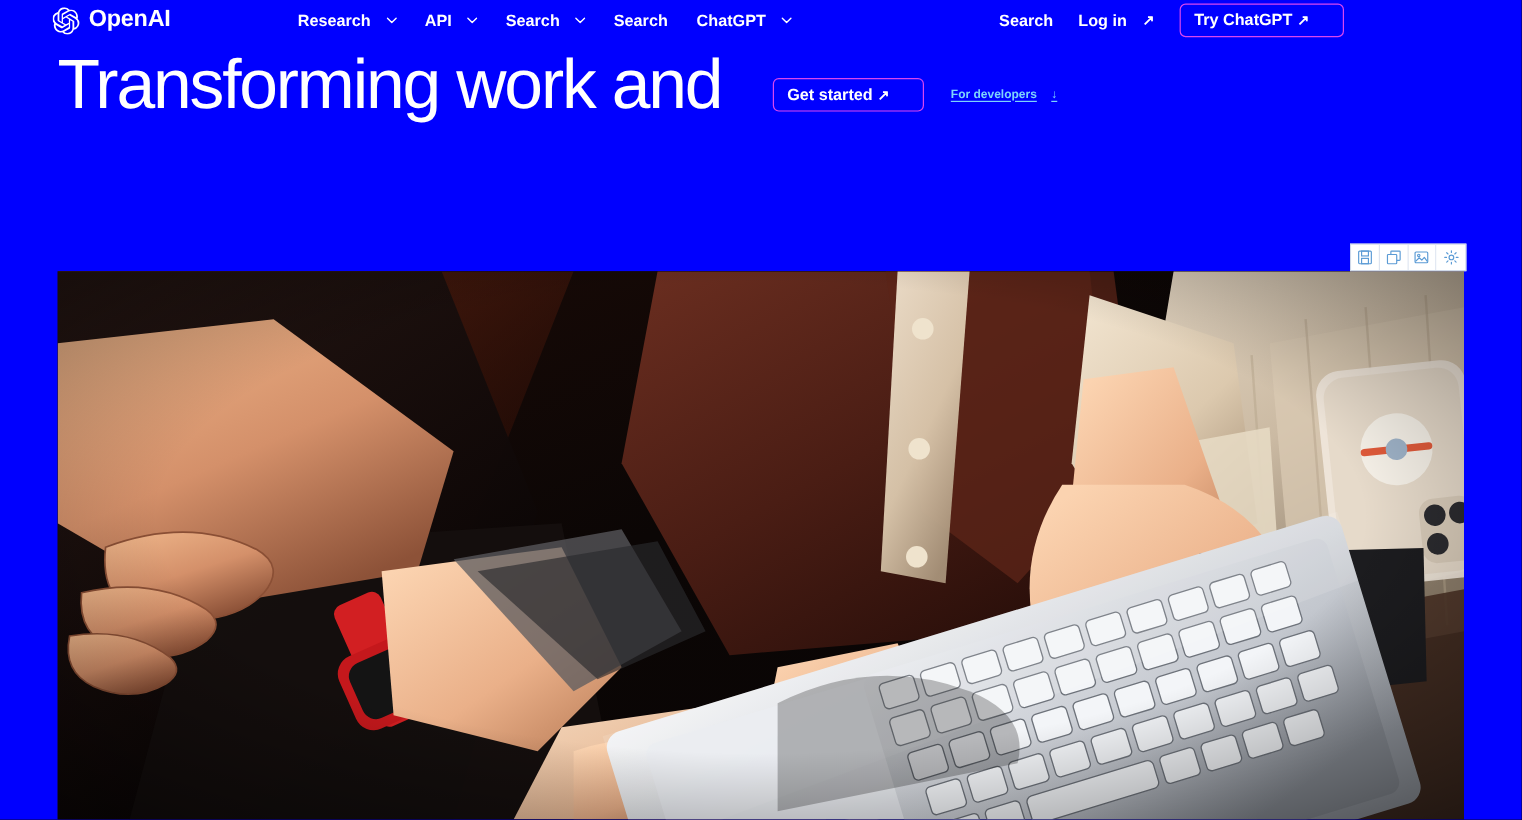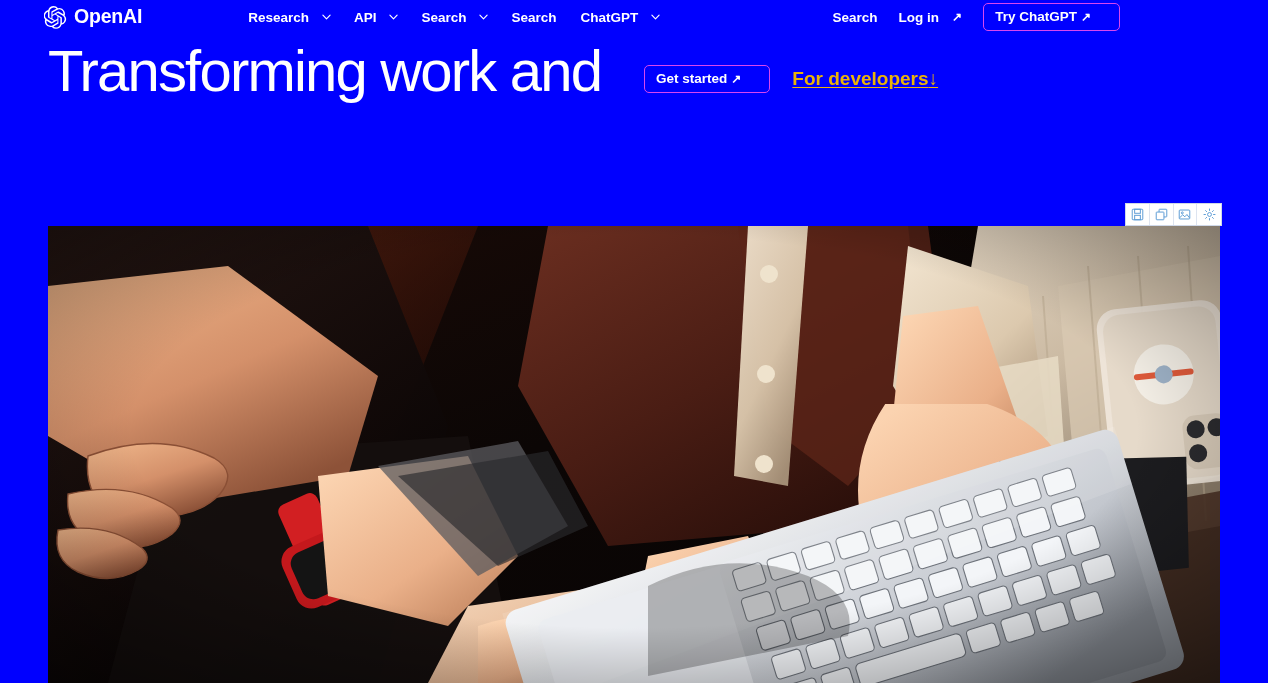--- a/index.html
+++ b/index.html
@@ -124,28 +124,28 @@
     max-width: 570px;
     color: #ffffff;
   }
   .hero-actions {
     margin-top: 12px;
     display: flex;
     align-items: center;
     gap: 22px;
   }
   .link-underline {
-    font-size: 19px;
+    font-size: 10px;
     font-weight: 700;
-    color: #eab308;
+    color: #7dd3fc;
     text-decoration: underline;
     text-underline-offset: 2px;
     display: inline-flex;
     align-items: center;
-    gap: 0;
+    gap: 12px;
     cursor: pointer;
   }
   .arrow-down { text-decoration: none; display: inline-block; }
 
   
   .img-toolbar {
     position: absolute;
     top: 203px;
     left: 1125px;
     width: 97px;

